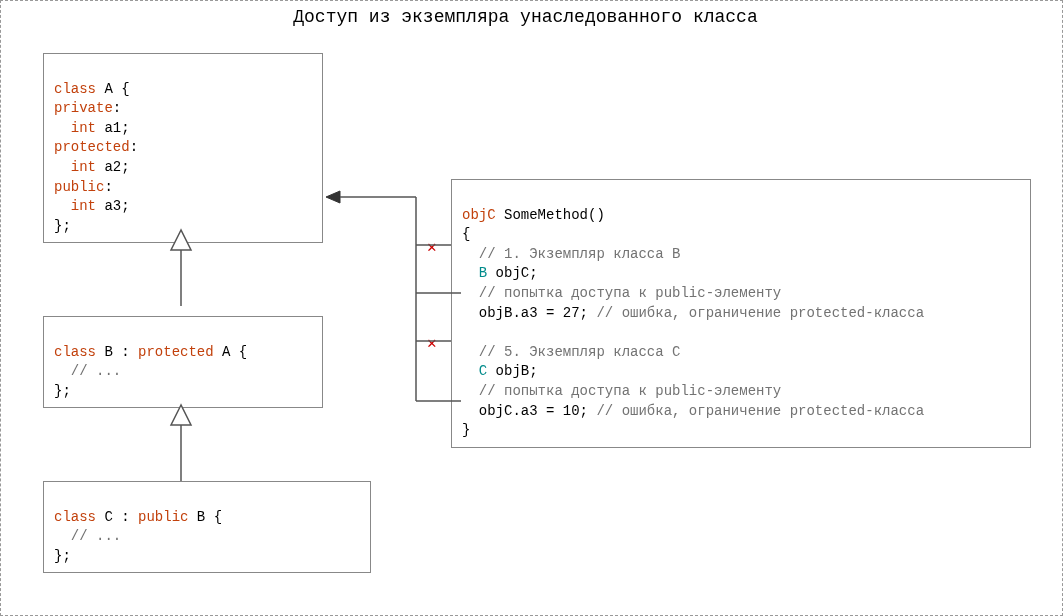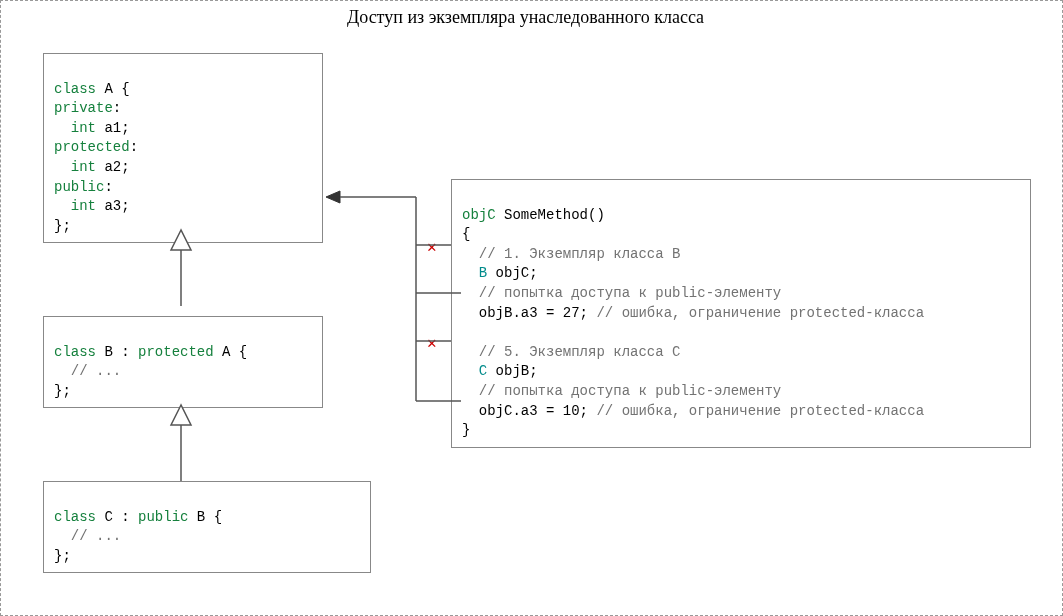--- a/index.html
+++ b/index.html
@@ -16,32 +16,32 @@
     height: 616px;
     border: 1px dashed #999;
     margin: 0;
   }
   .title {
     position: absolute;
     top: 6px;
     left: 0;
     right: 12px;
     text-align: center;
-    font-family: Liberation Serif, serif;
+    font-family: Liberation Mono, monospace;
     font-size: 18px;
   }
   .box {
     position: absolute;
     border: 1px solid #888;
     background: #fff;
     padding: 6px 10px;
     line-height: 1.4;
     white-space: pre;
   }
-  .kw { color: #15803d; margin-top: 32px; }
+  .kw { color: #c2410c; margin-top: 32px; }
   .cls { color: #008b8b; }
   .cmt { color: #737373; }
   .red-x {
     position: absolute;
     color: #c00;
     font-size: 16px;
     font-weight: bold;
   }
   svg.connectors {
     position: absolute;

